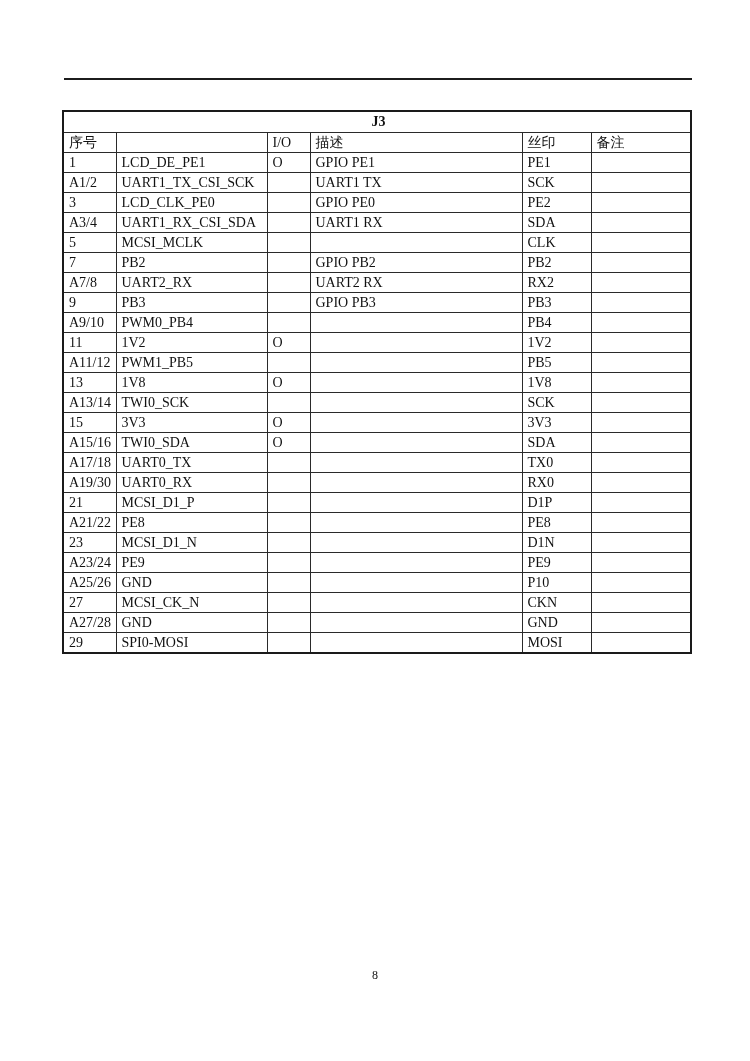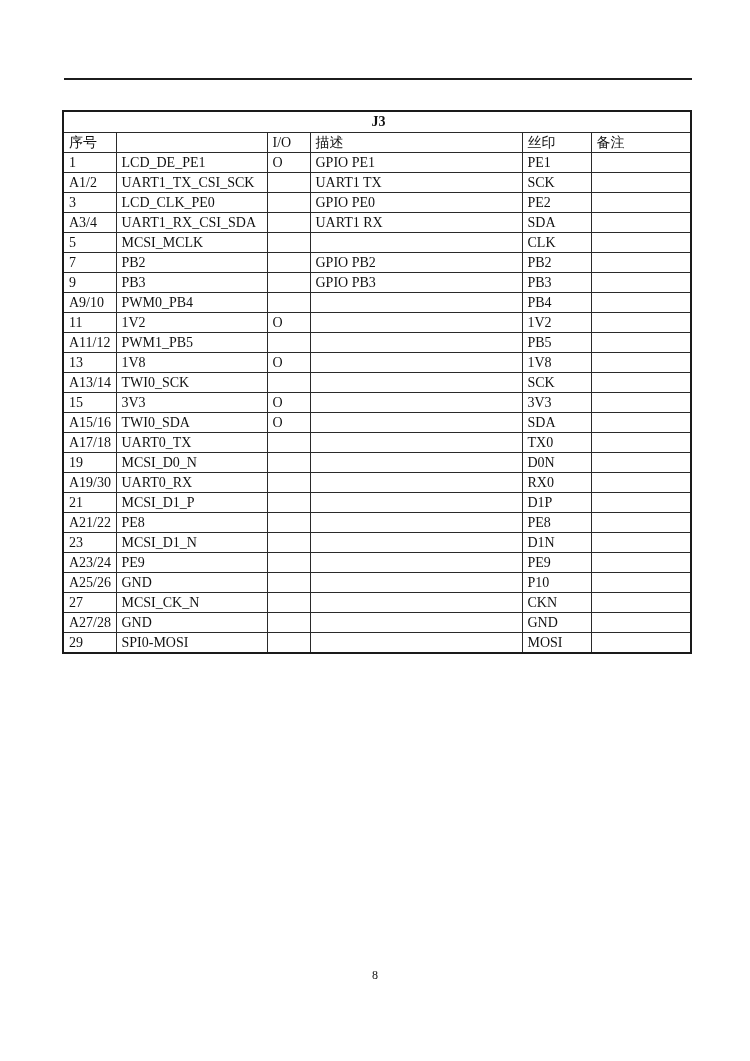--- a/index.html
+++ b/index.html
@@ -138,20 +138,28 @@
         </tr>
         <tr>
           <td>7</td>
           <td>PB2</td>
           <td></td>
           <td>GPIO PB2</td>
           <td>PB2</td>
           <td></td>
         </tr>
         <tr>
+          <td>A7/8</td>
+          <td>UART2_RX</td>
+          <td></td>
+          <td>UART2 RX</td>
+          <td>RX2</td>
+          <td></td>
+        </tr>
+        <tr>
           <td>9</td>
           <td>PB3</td>
           <td></td>
           <td>GPIO PB3</td>
           <td>PB3</td>
           <td></td>
         </tr>
         <tr>
           <td>A9/10</td>
           <td>PWM0_PB4</td>
@@ -210,28 +218,20 @@
         </tr>
         <tr>
           <td>A17/18</td>
           <td>UART0_TX</td>
           <td></td>
           <td></td>
           <td>TX0</td>
           <td></td>
         </tr>
         <tr>
-          <td>19</td>
-          <td>MCSI_D0_N</td>
-          <td></td>
-          <td></td>
-          <td>D0N</td>
-          <td></td>
-        </tr>
-        <tr>
           <td>A19/30</td>
           <td>UART0_RX</td>
           <td></td>
           <td></td>
           <td>RX0</td>
           <td></td>
         </tr>
         <tr>
           <td>21</td>
           <td>MCSI_D1_P</td>

